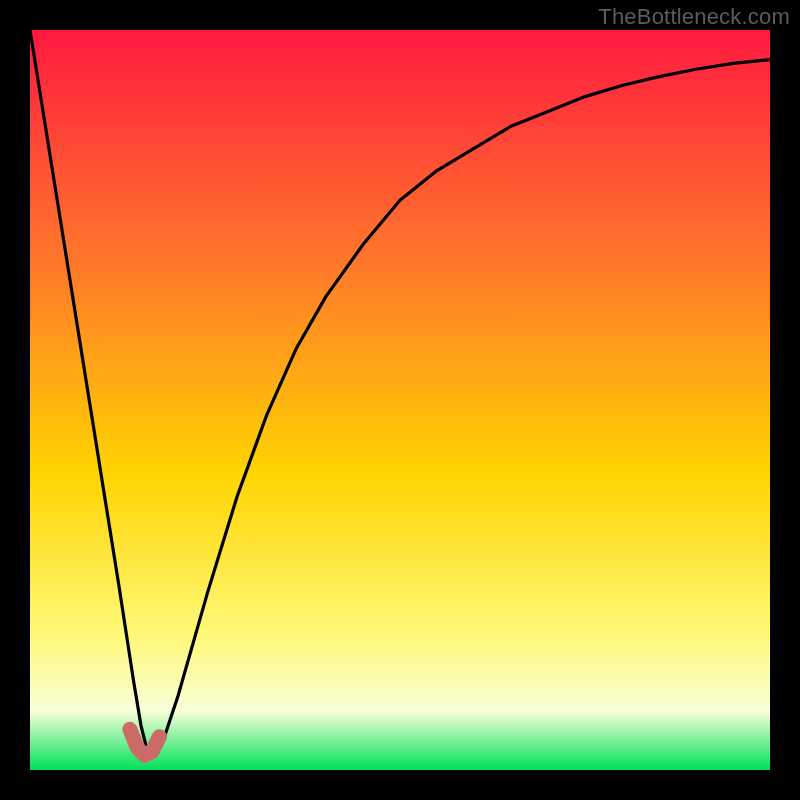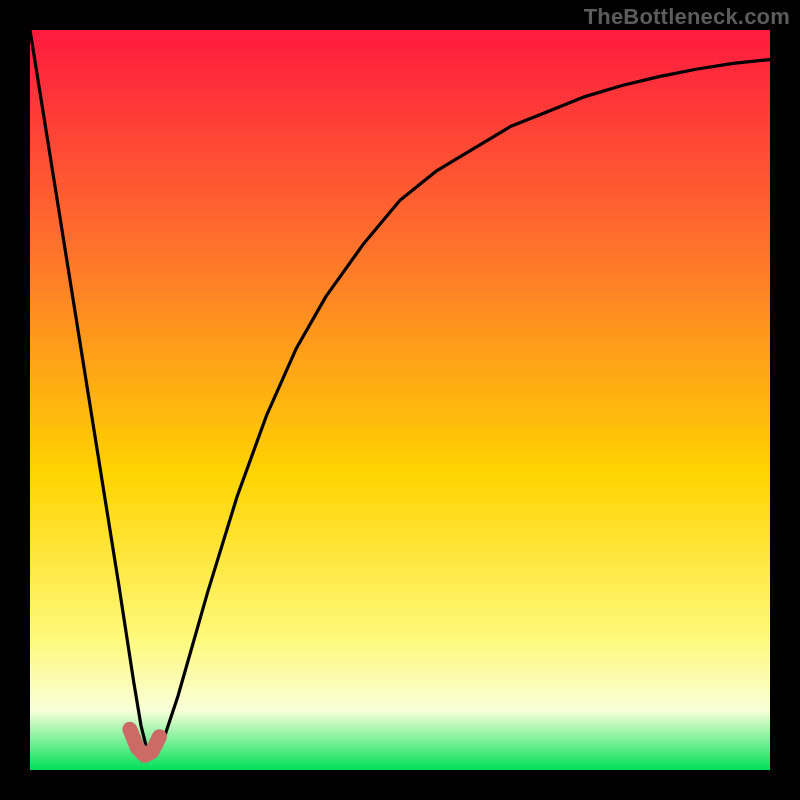--- a/index.html
+++ b/index.html
@@ -25,21 +25,21 @@
     top: 30px;
     width: 740px;
     height: 740px;
     
   }
   .watermark {
     position: absolute;
     top: 4px;
     right: 10px;
     font-size: 22px;
-    font-weight: 700;
+    font-weight: 400;
     color: #5c5c5c;
     letter-spacing: 0.2px;
   }
   svg.curve {
     position: absolute;
     left: 0;
     top: 0;
     width: 740px;
     height: 740px;
     overflow: visible;

